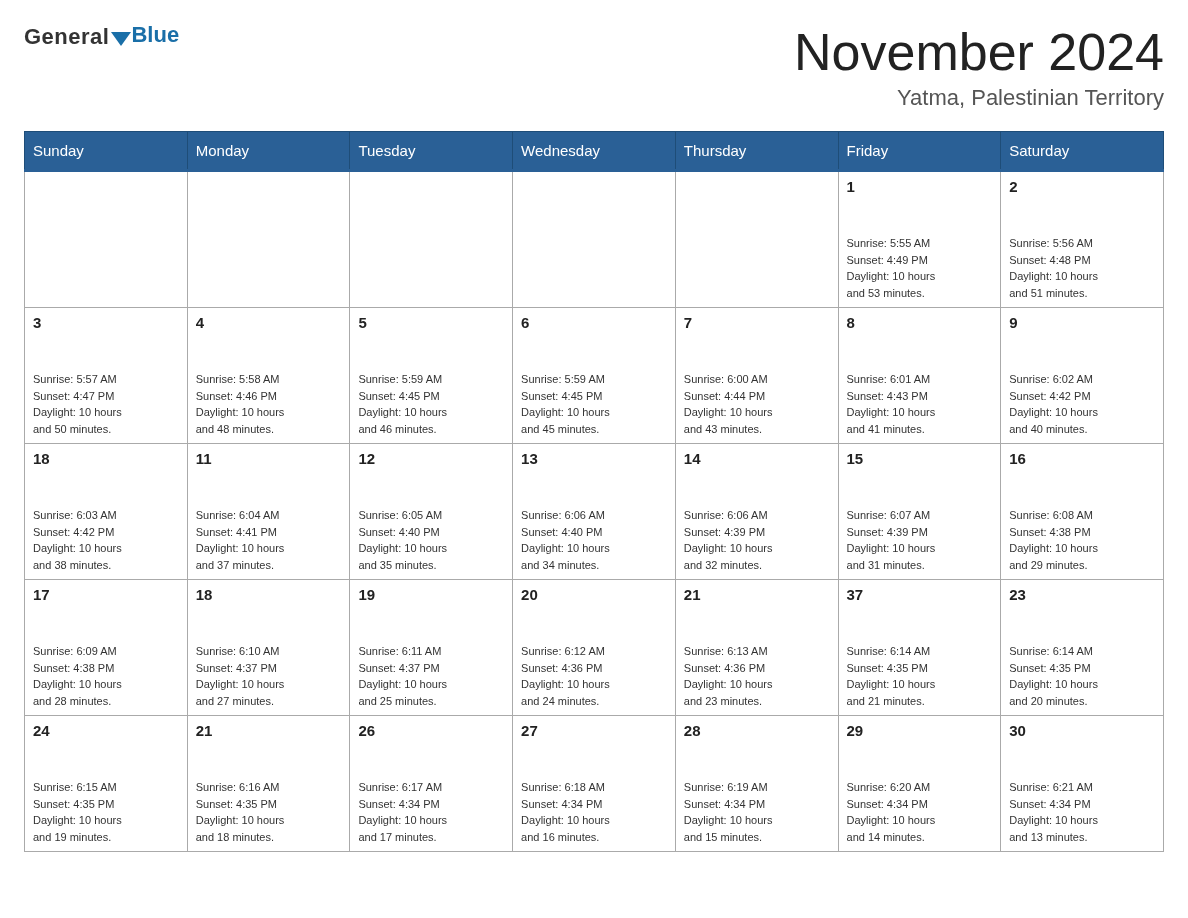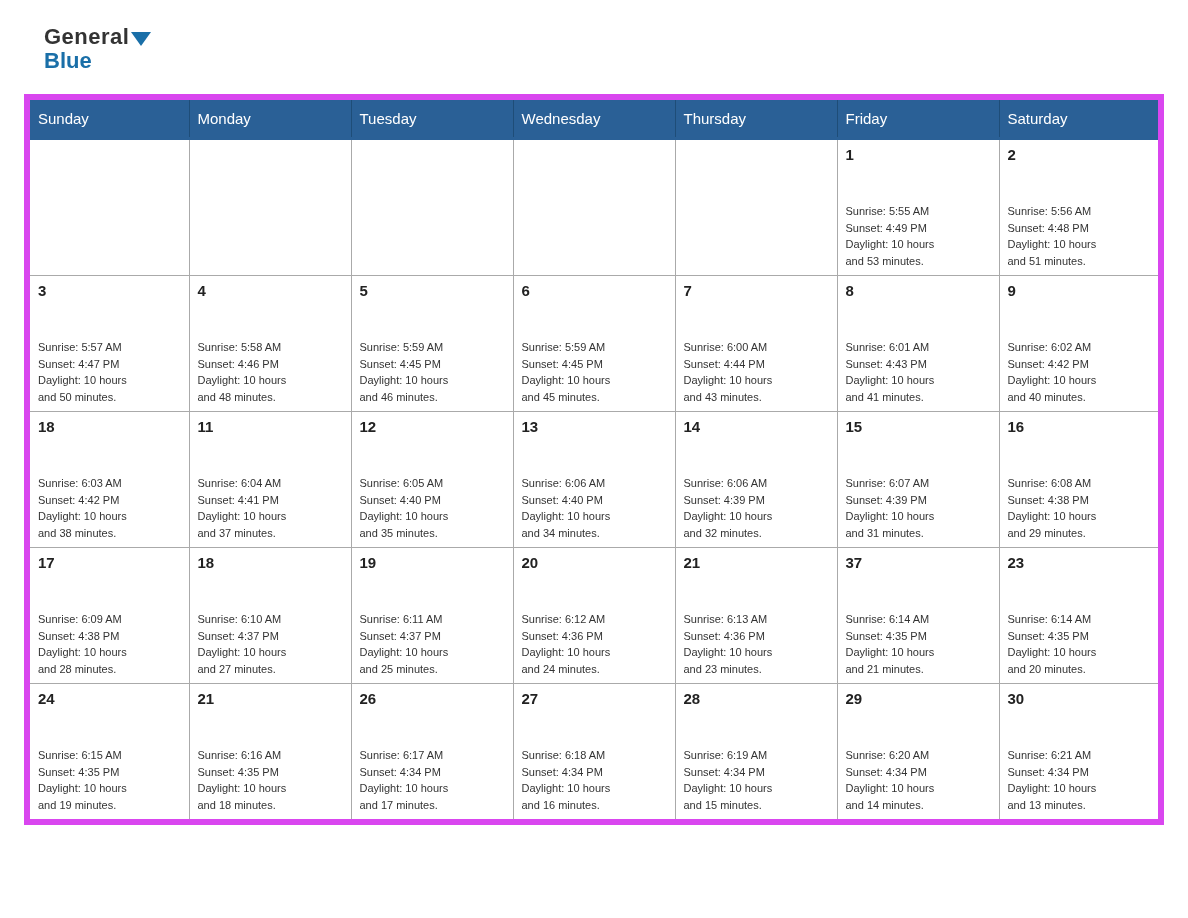--- a/index.html
+++ b/index.html
@@ -11,23 +11,22 @@
       min-height: 918px;
     }
     .header {
       display: flex;
       justify-content: space-between;
       align-items: flex-start;
       margin-bottom: 20px;
     }
     .logo {
       display: flex;
-      flex-direction: column;
+      flex-direction: row;
       align-items: flex-start;
-      margin-left: 20px;
     }
     .logo-general {
       font-size: 22px;
       font-weight: bold;
       color: #333;
       letter-spacing: 0.5px;
       display: flex;
       align-items: center;
     }
     .logo-arrow {
@@ -57,21 +56,21 @@
       line-height: 1.1;
     }
     .location-title {
       font-size: 22px;
       color: #555;
       margin-top: 4px;
     }
     .calendar {
       width: 100%;
       border-collapse: collapse;
-      border: 6px solid #d946ef;
+      border: 1px solid #d946ef;
     }
     .calendar th {
       background-color: #2a6096;
       color: #fff;
       font-size: 15px;
       font-weight: normal;
       padding: 10px 8px;
       text-align: left;
       border: 1px solid #1e4d78;
     }
@@ -108,20 +107,24 @@
 </head>
 <body>
 
 <div class="header">
   <div class="logo">
     <div class="logo-general">
       <span>General</span>
       <span class="logo-arrow"></span>
     </div>
     <div class="logo-blue">Blue</div>
+  </div>
+  <div class="title-block">
+    <div class="month-title">November 2024</div>
+    <div class="location-title">Yatma, Palestinian Territory</div>
   </div>
 </div>
 
 <table class="calendar">
   <thead>
     <tr>
     <th>Sunday</th>
         <th>Monday</th>
         <th>Tuesday</th>
         <th>Wednesday</th>

